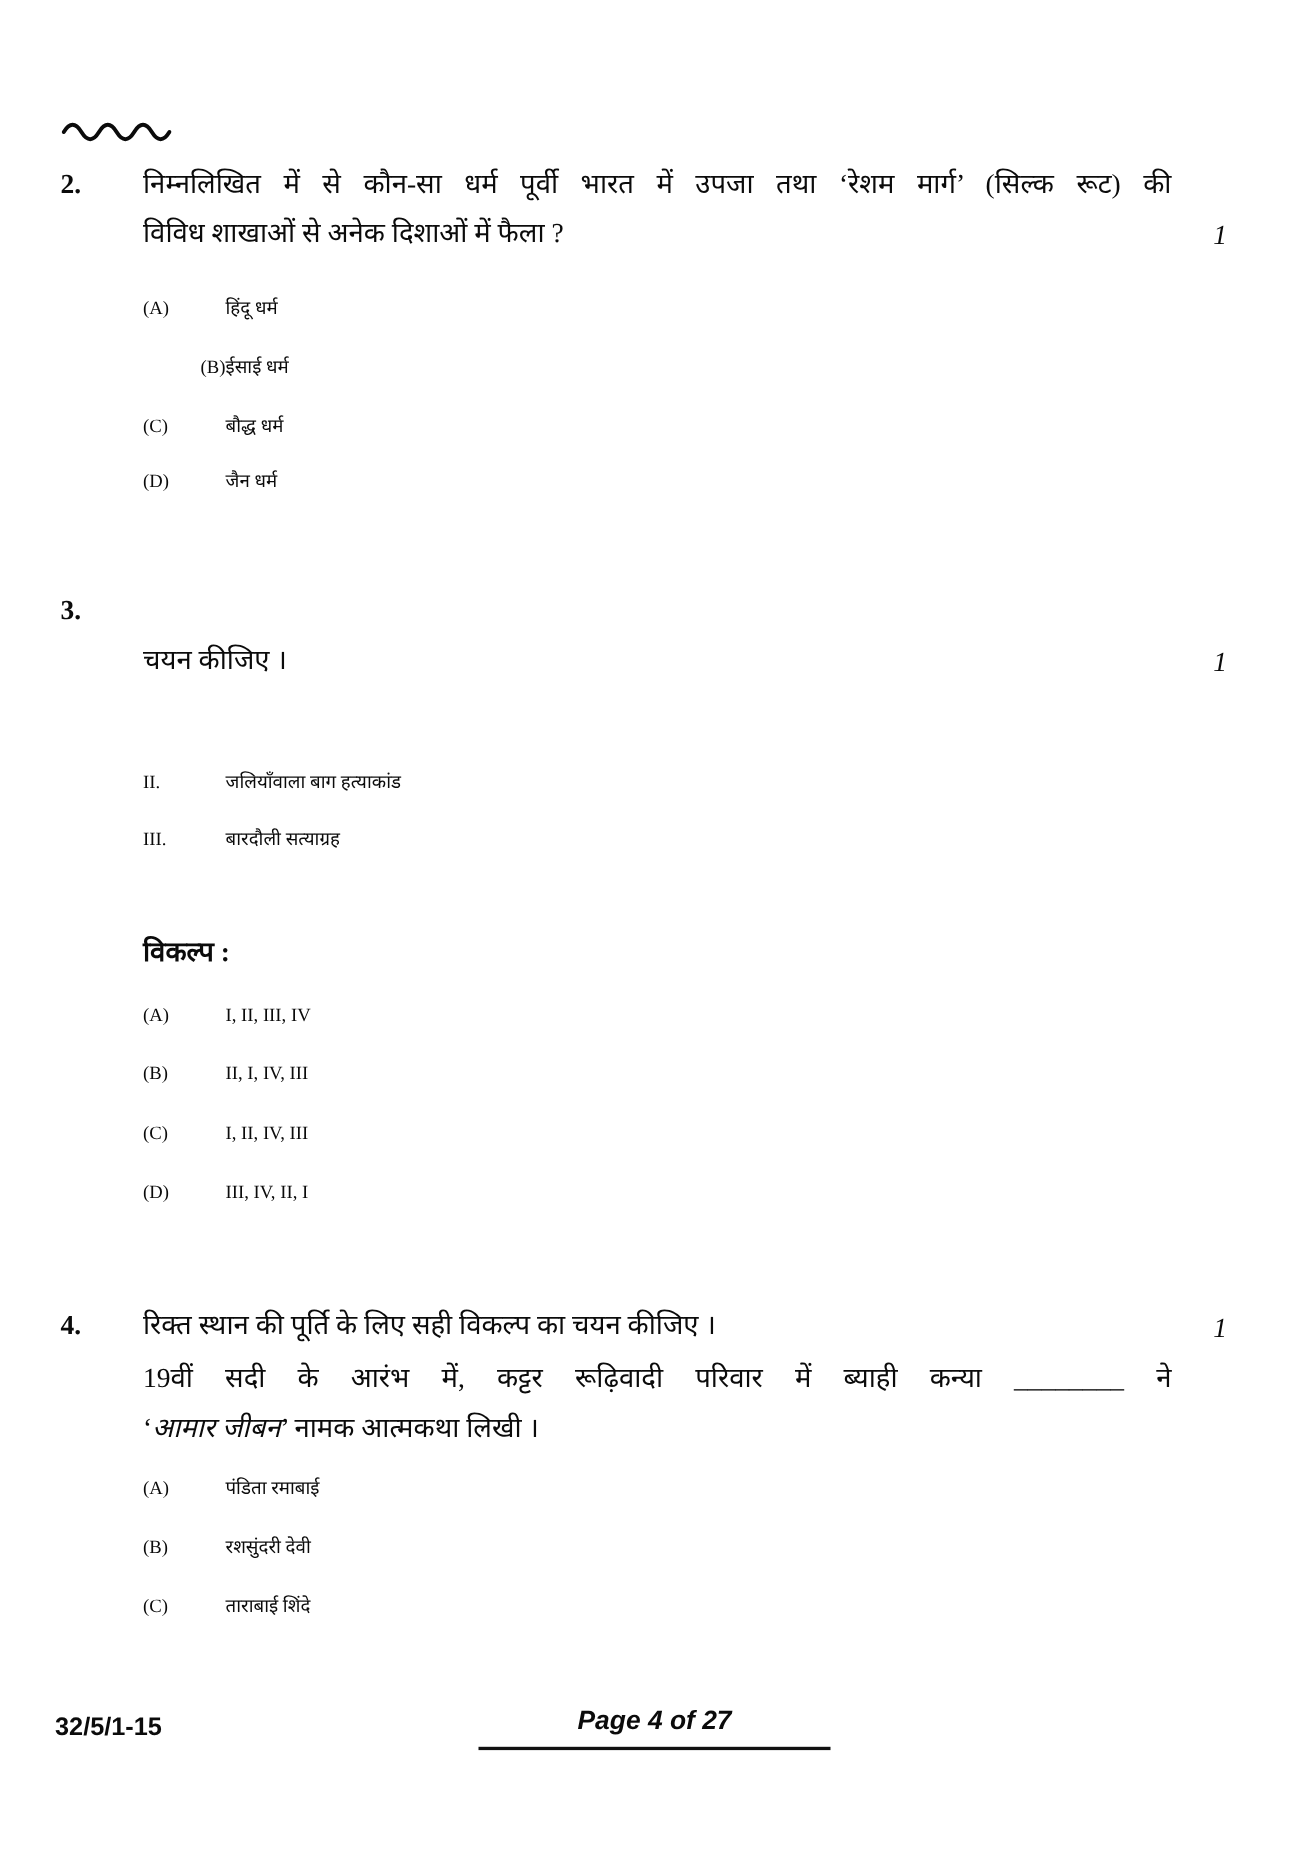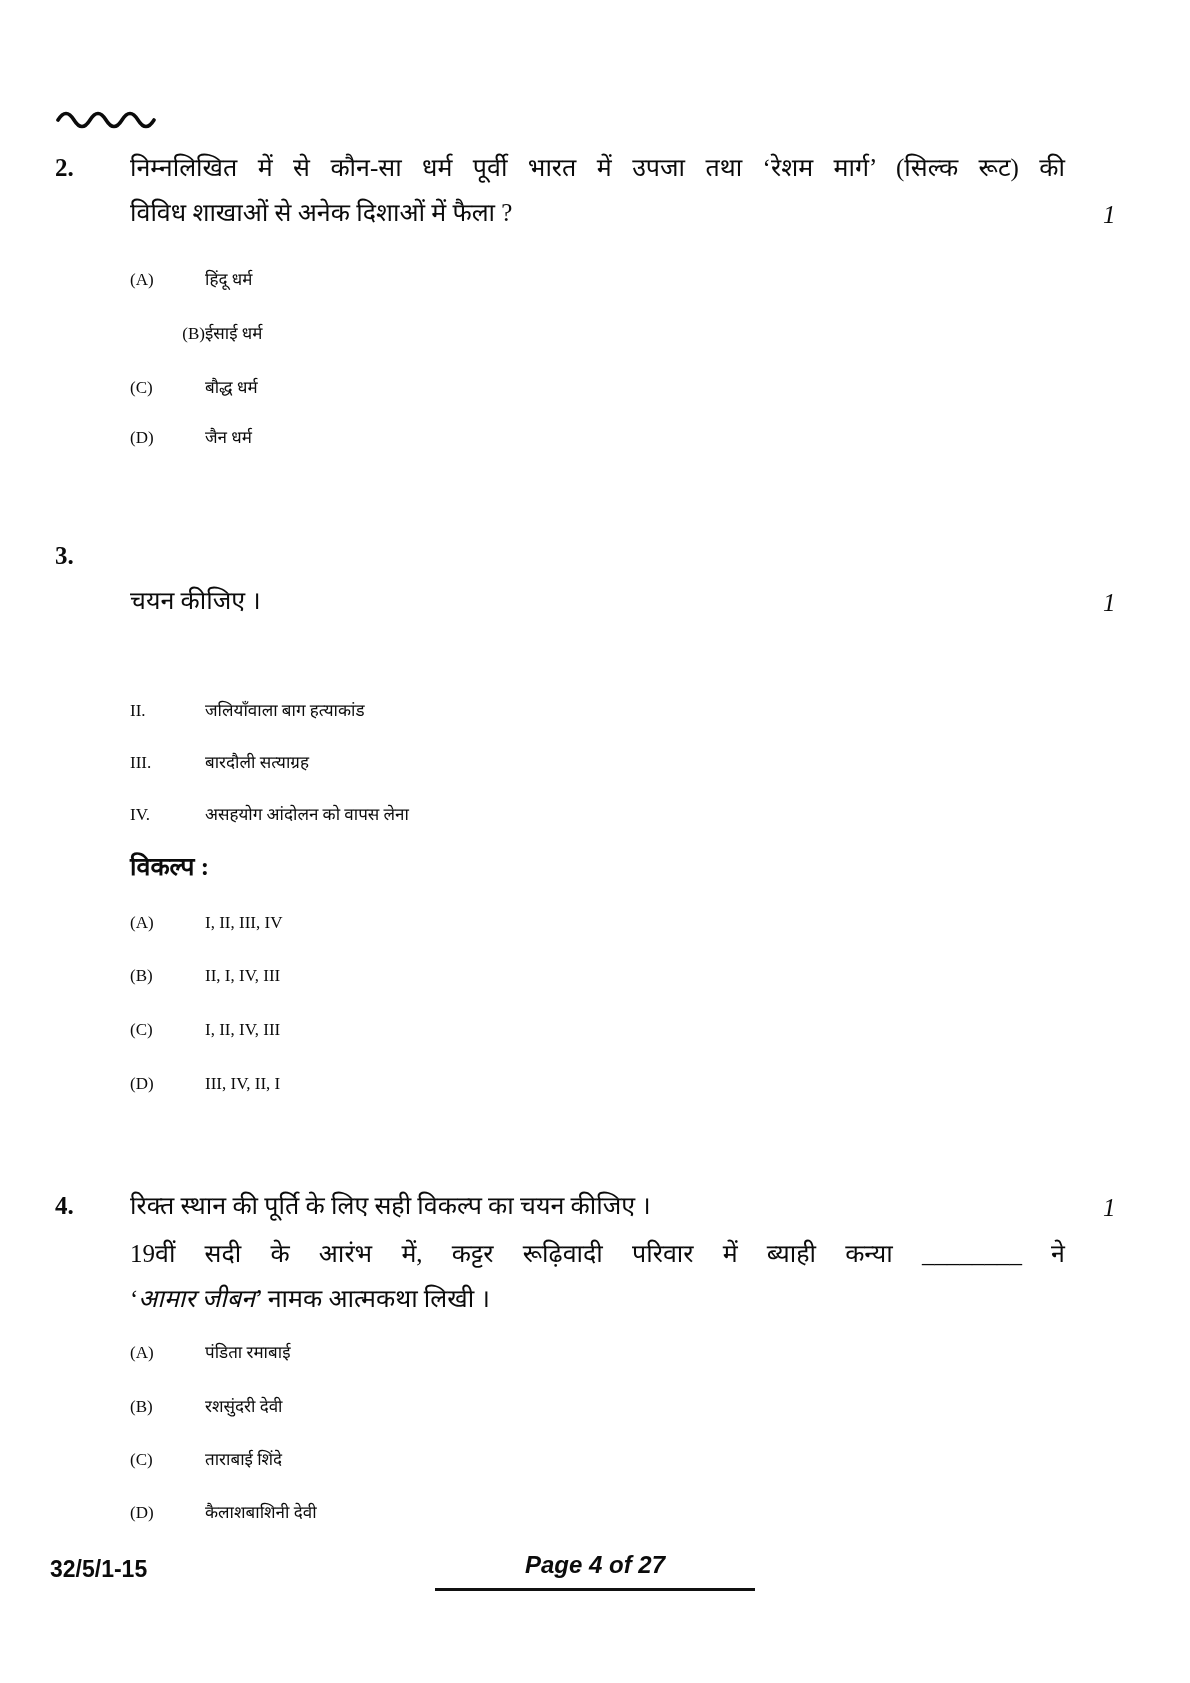--- a/index.html
+++ b/index.html
@@ -83,23 +83,20 @@
   <div class="line qnum" style="left:55px;top:538px;">3.</div>
   <div class="line" style="left:130px;top:583px;">चयन कीजिए ।</div>
   <div class="mark" style="left:1103px;top:585px;">1</div>
 
   <div class="optrow" style="left:130px;top:745px;">
     <span class="optlabel">III.</span><span>बारदौली सत्याग्रह</span>
   </div>
   <div class="optrow" style="left:130px;top:693px;">
     <span class="optlabel">II.</span><span>जलियाँवाला बाग हत्याकांड</span>
   </div>
-  <div class="optrow" style="left:130px;top:797px;">
-    <span class="optlabel">IV.</span><span>असहयोग आंदोलन को वापस लेना</span>
-  </div>
 
   <div class="line heading-bold" style="left:130px;top:849px;">विकल्प :</div>
 
   <div class="optrow" style="left:130px;top:905px;">
     <span class="optlabel">(A)</span><span>I, II, III, IV</span>
   </div>
   <div class="optrow" style="left:130px;top:958px;">
     <span class="optlabel">(B)</span><span>II, I, IV, III</span>
   </div>
   <div class="optrow" style="left:130px;top:1012px;">
@@ -119,21 +116,18 @@
 
   <div class="optrow" style="left:130px;top:1335px;">
     <span class="optlabel">(A)</span><span>पंडिता रमाबाई</span>
   </div>
   <div class="optrow" style="left:130px;top:1389px;">
     <span class="optlabel">(B)</span><span>रशसुंदरी देवी</span>
   </div>
   <div class="optrow" style="left:130px;top:1442px;">
     <span class="optlabel">(C)</span><span>ताराबाई शिंदे</span>
   </div>
-  <div class="optrow" style="left:130px;top:1495px;">
-    <span class="optlabel">(D)</span><span>कैलाशबाशिनी देवी</span>
-  </div>
 
   <div class="footer-code" style="left:50px;top:1554px;font-weight:bold;">32/5/1-15</div>
   <div class="footer-page" style="left:430px;top:1550px;width:330px;">Page 4 of 27</div>
   <div class="footer-rule" style="left:435px;top:1588px;width:320px;"></div>
 
 </div>
 
 </body></html>

